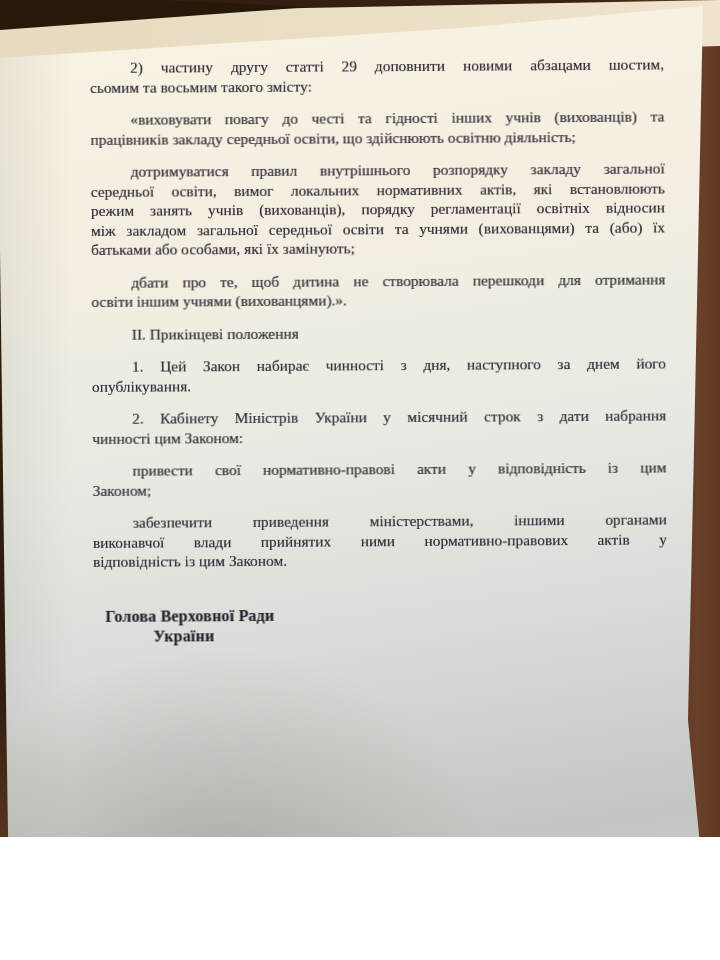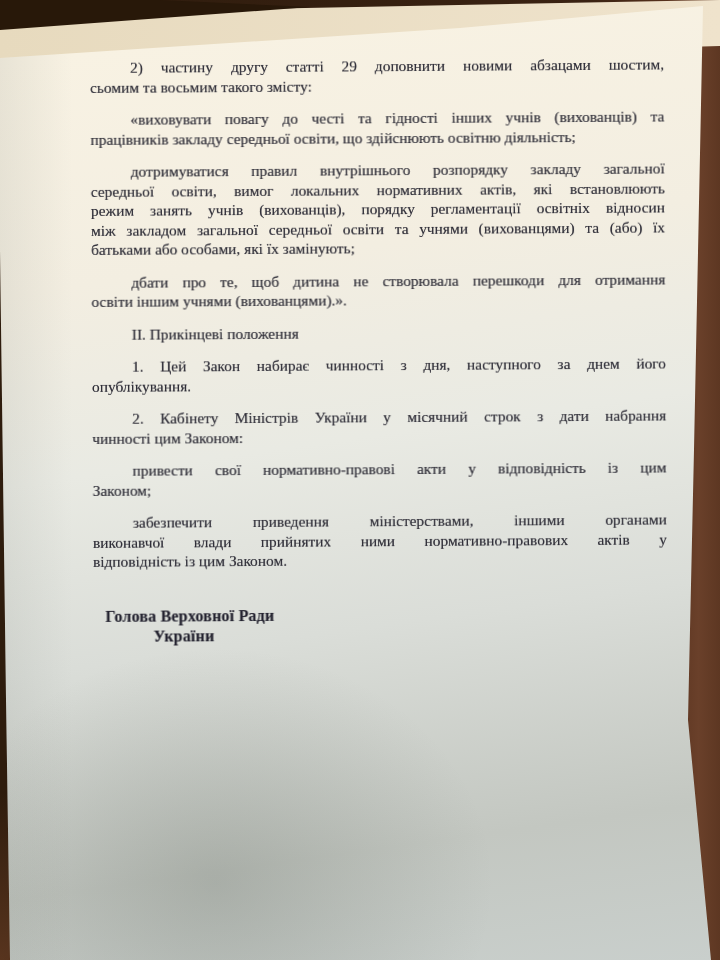--- a/index.html
+++ b/index.html
@@ -3,21 +3,21 @@
 <meta charset="utf-8">
 <style>
   html, body { margin: 0; padding: 0; }
   body {
     width: 720px; height: 960px; overflow: hidden;
     font-family: "Liberation Serif", "DejaVu Serif", serif;
   }
 
   
   .photo {
-    position: relative; width: 720px; height: 960px; overflow: hidden;
+    position: relative; width: 720px; height: 837px; overflow: hidden;
     background:
       radial-gradient(40% 25% at 0% 100%, rgba(122,72,44,0.55), rgba(122,72,44,0) 70%),
       linear-gradient(to right, #2e1c0d 0%, #3a2212 82%, #55301c 92%, #6a402a 97%, #5d3722 100%),
       #38210f;
   }
 
   
   .under-sheet {
     position: absolute; left: 0; top: 0; width: 720px; height: 70px;
     background: linear-gradient(to right, #e7dabe, #efe3cc);

